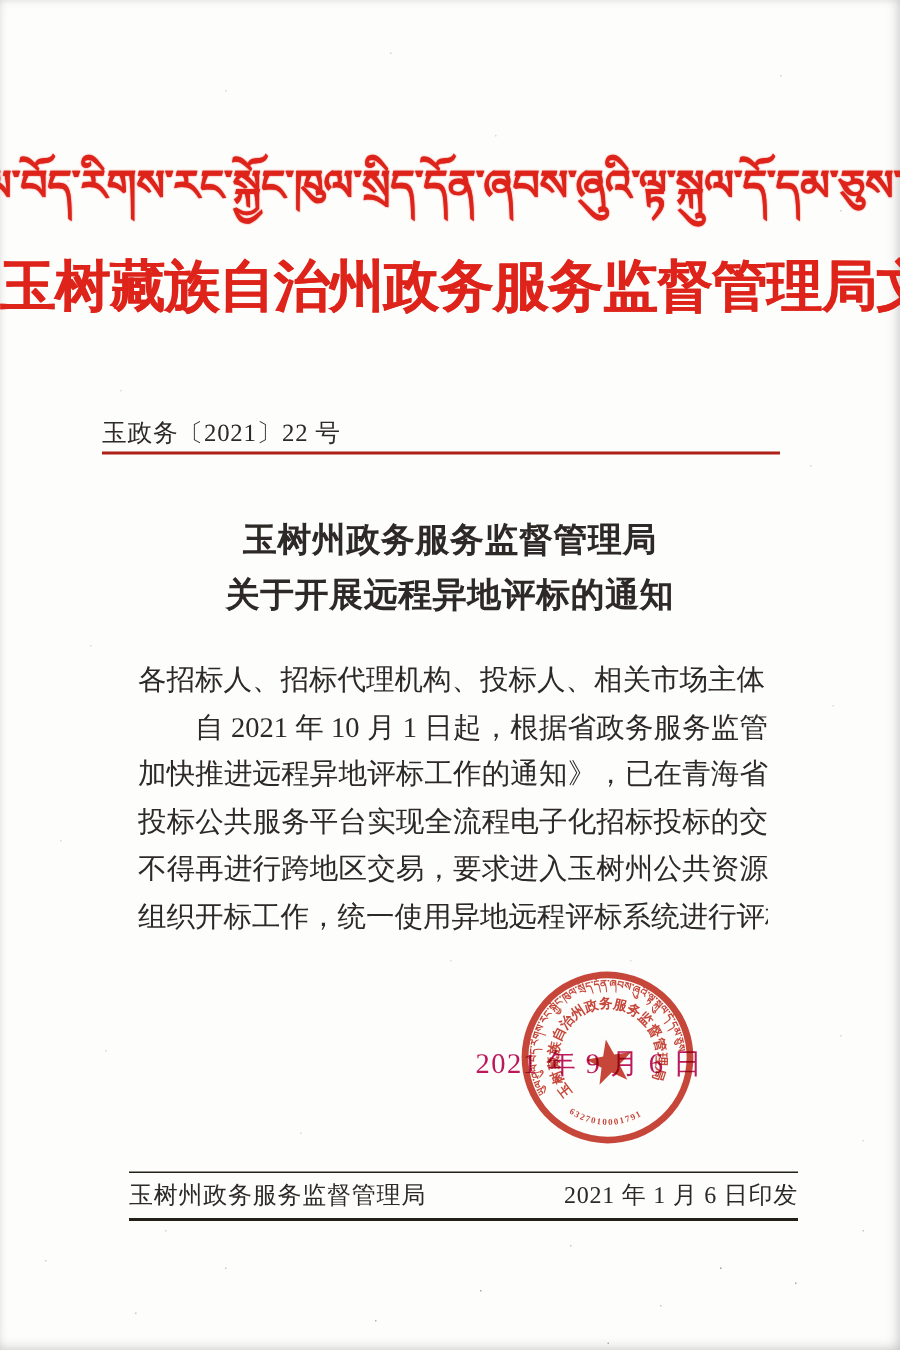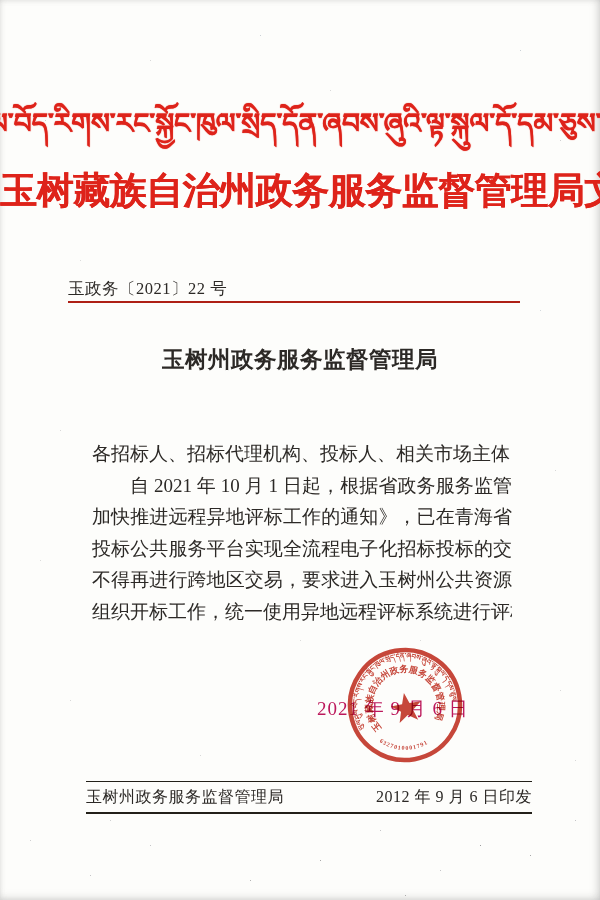--- a/index.html
+++ b/index.html
@@ -107,20 +107,21 @@
   <div class="tibetan-header">ཡུལ་ཤུལ་བོད་རིགས་རང་སྐྱོང་ཁུལ་སྲིད་དོན་ཞབས་ཞུའི་ལྟ་སྐུལ་དོ་དམ་ཅུས་ཡིག་ཆ།</div>
 
   <div class="red-title">玉树藏族自治州政务服务监督管理局文件</div>
 
   <div class="doc-row">
     <span>玉政务〔2021〕22 号</span>
   </div>
 
   <div class="notice-title">
     <div>玉树州政务服务监督管理局</div>
+    <div>关于开展远程异地评标的通知</div>
   </div>
 
   <div class="body-text">
     <div class="body-line">各招标人、招标代理机构、投标人、相关市场主体：</div>
     <div class="body-line justify indent">自 2021 年 10 月 1 日起，根据省政务服务监管局《关于</div>
     <div class="body-line justify">加快推进远程异地评标工作的通知》，已在青海省电子招标</div>
     <div class="body-line justify">投标公共服务平台实现全流程电子化招标投标的交易项目</div>
     <div class="body-line justify">不得再进行跨地区交易，要求进入玉树州公共资源交易中心</div>
     <div class="body-line">组织开标工作，统一使用异地远程评标系统进行评标。</div>
   </div>
@@ -145,15 +146,15 @@
         <polygon fill="#c3372a" points="0,-16 3.76,-5.18 15.2,-4.9 6.09,1.98 9.4,12.9 0,6.4 -9.4,12.9 -6.09,1.98 -15.2,-4.9 -3.76,-5.18"></polygon>
       </g>
       <text class="code" font-size="6">
         <textPath href="#arcNum">6327010001791</textPath>
       </text>
     </g>
   </svg>
 
   <div class="footer">
     <span>玉树州政务服务监督管理局</span>
-    <span>2012 年 9 月 6 日印发</span>
+    <span>2021 年 1 月 6 日印发</span>
   </div>
 </div>
 
 </body></html>

